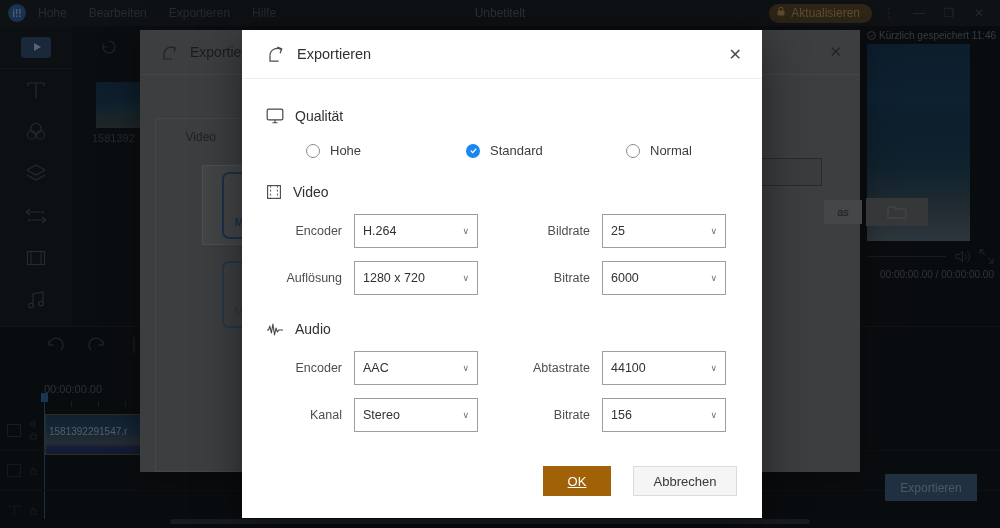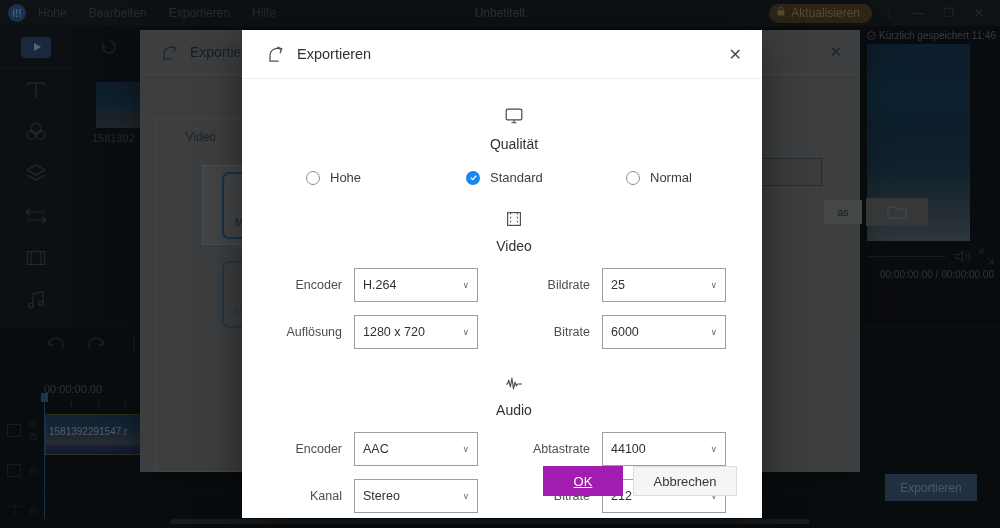--- a/index.html
+++ b/index.html
@@ -102,21 +102,21 @@
   .scrim{position:absolute;inset:0;background:rgba(10,12,15,.55);}
 
   
   .modal{position:absolute;left:242px;top:30px;width:520px;height:488px;background:#fff;
     box-shadow:0 10px 44px rgba(0,0,0,.45);}
   .modal-head{height:48px;display:flex;align-items:center;padding-left:24px;gap:11px;
     border-bottom:1px solid #ededed;}
   .modal-title{font-size:14.5px;color:#2e3135;}
   .modal-x{margin-left:auto;margin-right:20px;color:#4a4d52;cursor:pointer;}
 
-  .sec{display:flex;align-items:center;gap:11px;color:#2e3135;font-size:14px;flex-direction:column;}
+  .sec{display:flex;align-items:center;gap:11px;color:#2e3135;font-size:14px;}
   .sec-q{margin:28px 0 0 24px;}
   .sec-v{margin:26px 0 0 24px;}
   .sec-a{margin:26px 0 0 24px;}
 
   .radios{display:flex;margin:18px 0 0 64px;}
   .radio{display:flex;align-items:center;gap:10px;font-size:13px;color:#3a3d42;}
   .radio.r1{width:160px;}
   .radio.r2{width:160px;}
   .rc{width:14px;height:14px;border-radius:50%;border:1.3px solid #8a8e93;box-sizing:border-box;}
   .rc.on{border:none;background:#1a86ef;display:flex;align-items:center;justify-content:center;}
@@ -128,21 +128,21 @@
   .glabel{font-size:12.5px;color:#4b4e53;text-align:right;}
   .gcell.left .glabel{width:76px;margin-right:12px;}
   .gcell.right .glabel{width:80px;margin-right:12px;}
   .select{width:124px;height:34px;border:1px solid #9b9ea3;box-sizing:border-box;
     display:flex;align-items:center;padding:0 8px;font-size:12.5px;color:#2e3135;}
   .select .caret{margin-left:auto;color:#6a6e73;font-size:9px;}
 
   .footer{position:absolute;left:0;right:0;bottom:0;height:86px;}
   .btn{position:absolute;height:30px;display:flex;align-items:center;justify-content:center;
     font-size:13px;}
-  .btn-ok{left:301px;bottom:22px;width:80px;background:#a21caf;color:#fff;text-decoration:underline;}
+  .btn-ok{left:301px;bottom:22px;width:68px;background:#a16207;color:#fff;text-decoration:underline;}
   .btn-cancel{left:391px;bottom:22px;width:104px;background:#f5f5f5;color:#35383d;
     border:1px solid #dcdcdc;box-sizing:border-box;}
   svg{display:block;}
 </style>
 </head>
 <body>
 
 <div id="app">
 
   <div class="bg-app">
@@ -470,21 +470,21 @@
         <div class="gcell left">
           <span class="glabel">Kanal</span>
           <div class="select">
             <span>Stereo</span>
             <span class="caret">∨</span>
           </div>
         </div>
         <div class="gcell right">
           <span class="glabel">Bitrate</span>
           <div class="select">
-            <span>212</span>
+            <span>156</span>
             <span class="caret">∨</span>
           </div>
         </div>
       </div>
     </div>
 
     <div class="footer">
       <div class="btn btn-ok">OK</div>
       <div class="btn btn-cancel">Abbrechen</div>
     </div>

